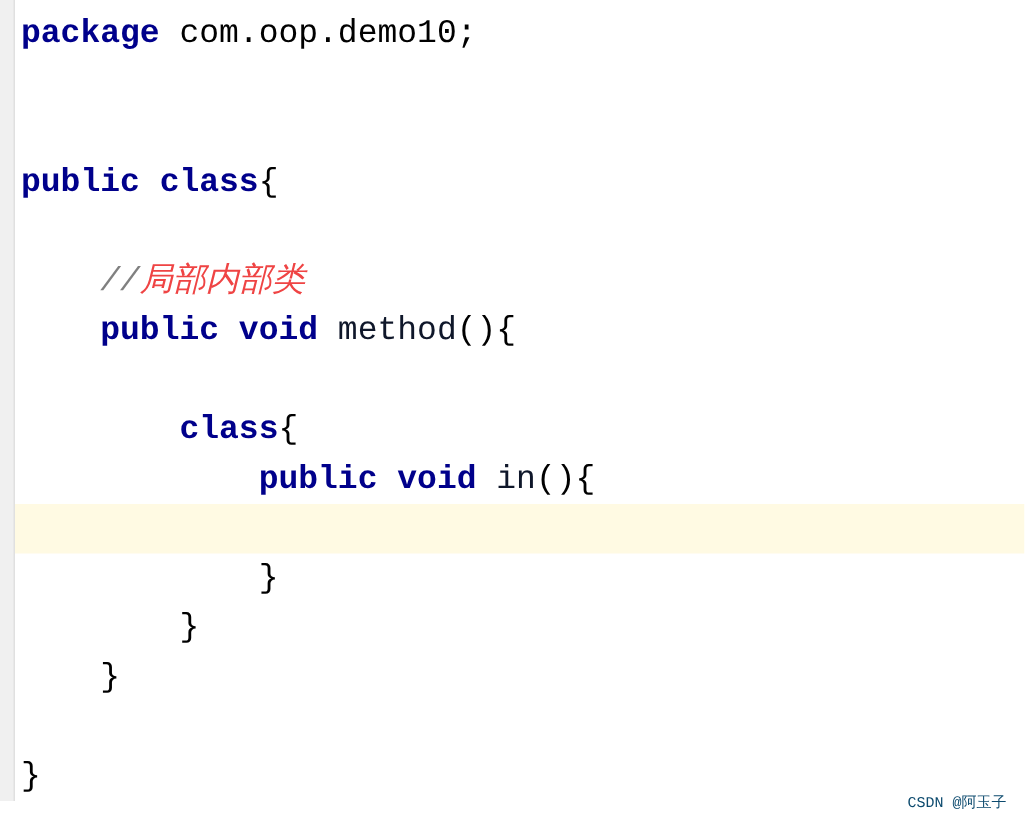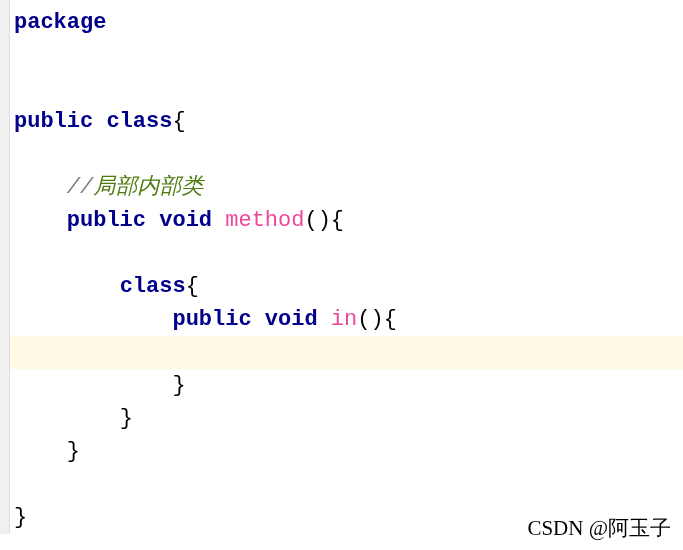--- a/index.html
+++ b/index.html
@@ -38,56 +38,56 @@
       white-space: pre;
       height: 33px;
       display: flex;
       align-items: center;
     }
     .keyword {
       color: #00008b;
       font-weight: bold;
     }
     .identifier {
-      color: #ec4899;
+      color: #0f172a;
     }
     .text {
       color: #000000;
     }
     .comment-slash {
       color: #808080;
       font-style: italic;
     }
     .comment-text {
-      color: #4d7c0f;
+      color: #ef4444;
       font-style: italic;
     }
     .highlight-line {
       background: #fffae3;
       margin-left: -14px;
       padding-left: 14px;
       width: calc(100% + 14px);
     }
     .watermark {
       position: absolute;
       bottom: 8px;
       right: 12px;
-      color: #000000;
-      font-size: 21px;
-      font-family: Liberation Serif, serif;
+      color: #0c4a6e;
+      font-size: 10px;
+      font-family: Liberation Mono, monospace;
     }
   </style>
 </head>
 <body>
 
 <div class="editor">
   <div class="gutter"></div>
   <div class="code-area">
 
-    <div class="line"><span class="keyword">package</span></div>
+    <div class="line"><span class="keyword">package</span><span class="text"> com.oop.demo10;</span></div>
 
     <div class="line"></div>
     <div class="line"></div>
 
     <div class="line"><span class="keyword">public </span><span class="keyword">class</span><span class="text">{</span></div>
 
     <div class="line"></div>
 
     <div class="line"><span>    </span><span class="comment-slash">//</span><span class="comment-text">局部内部类</span></div>
 

